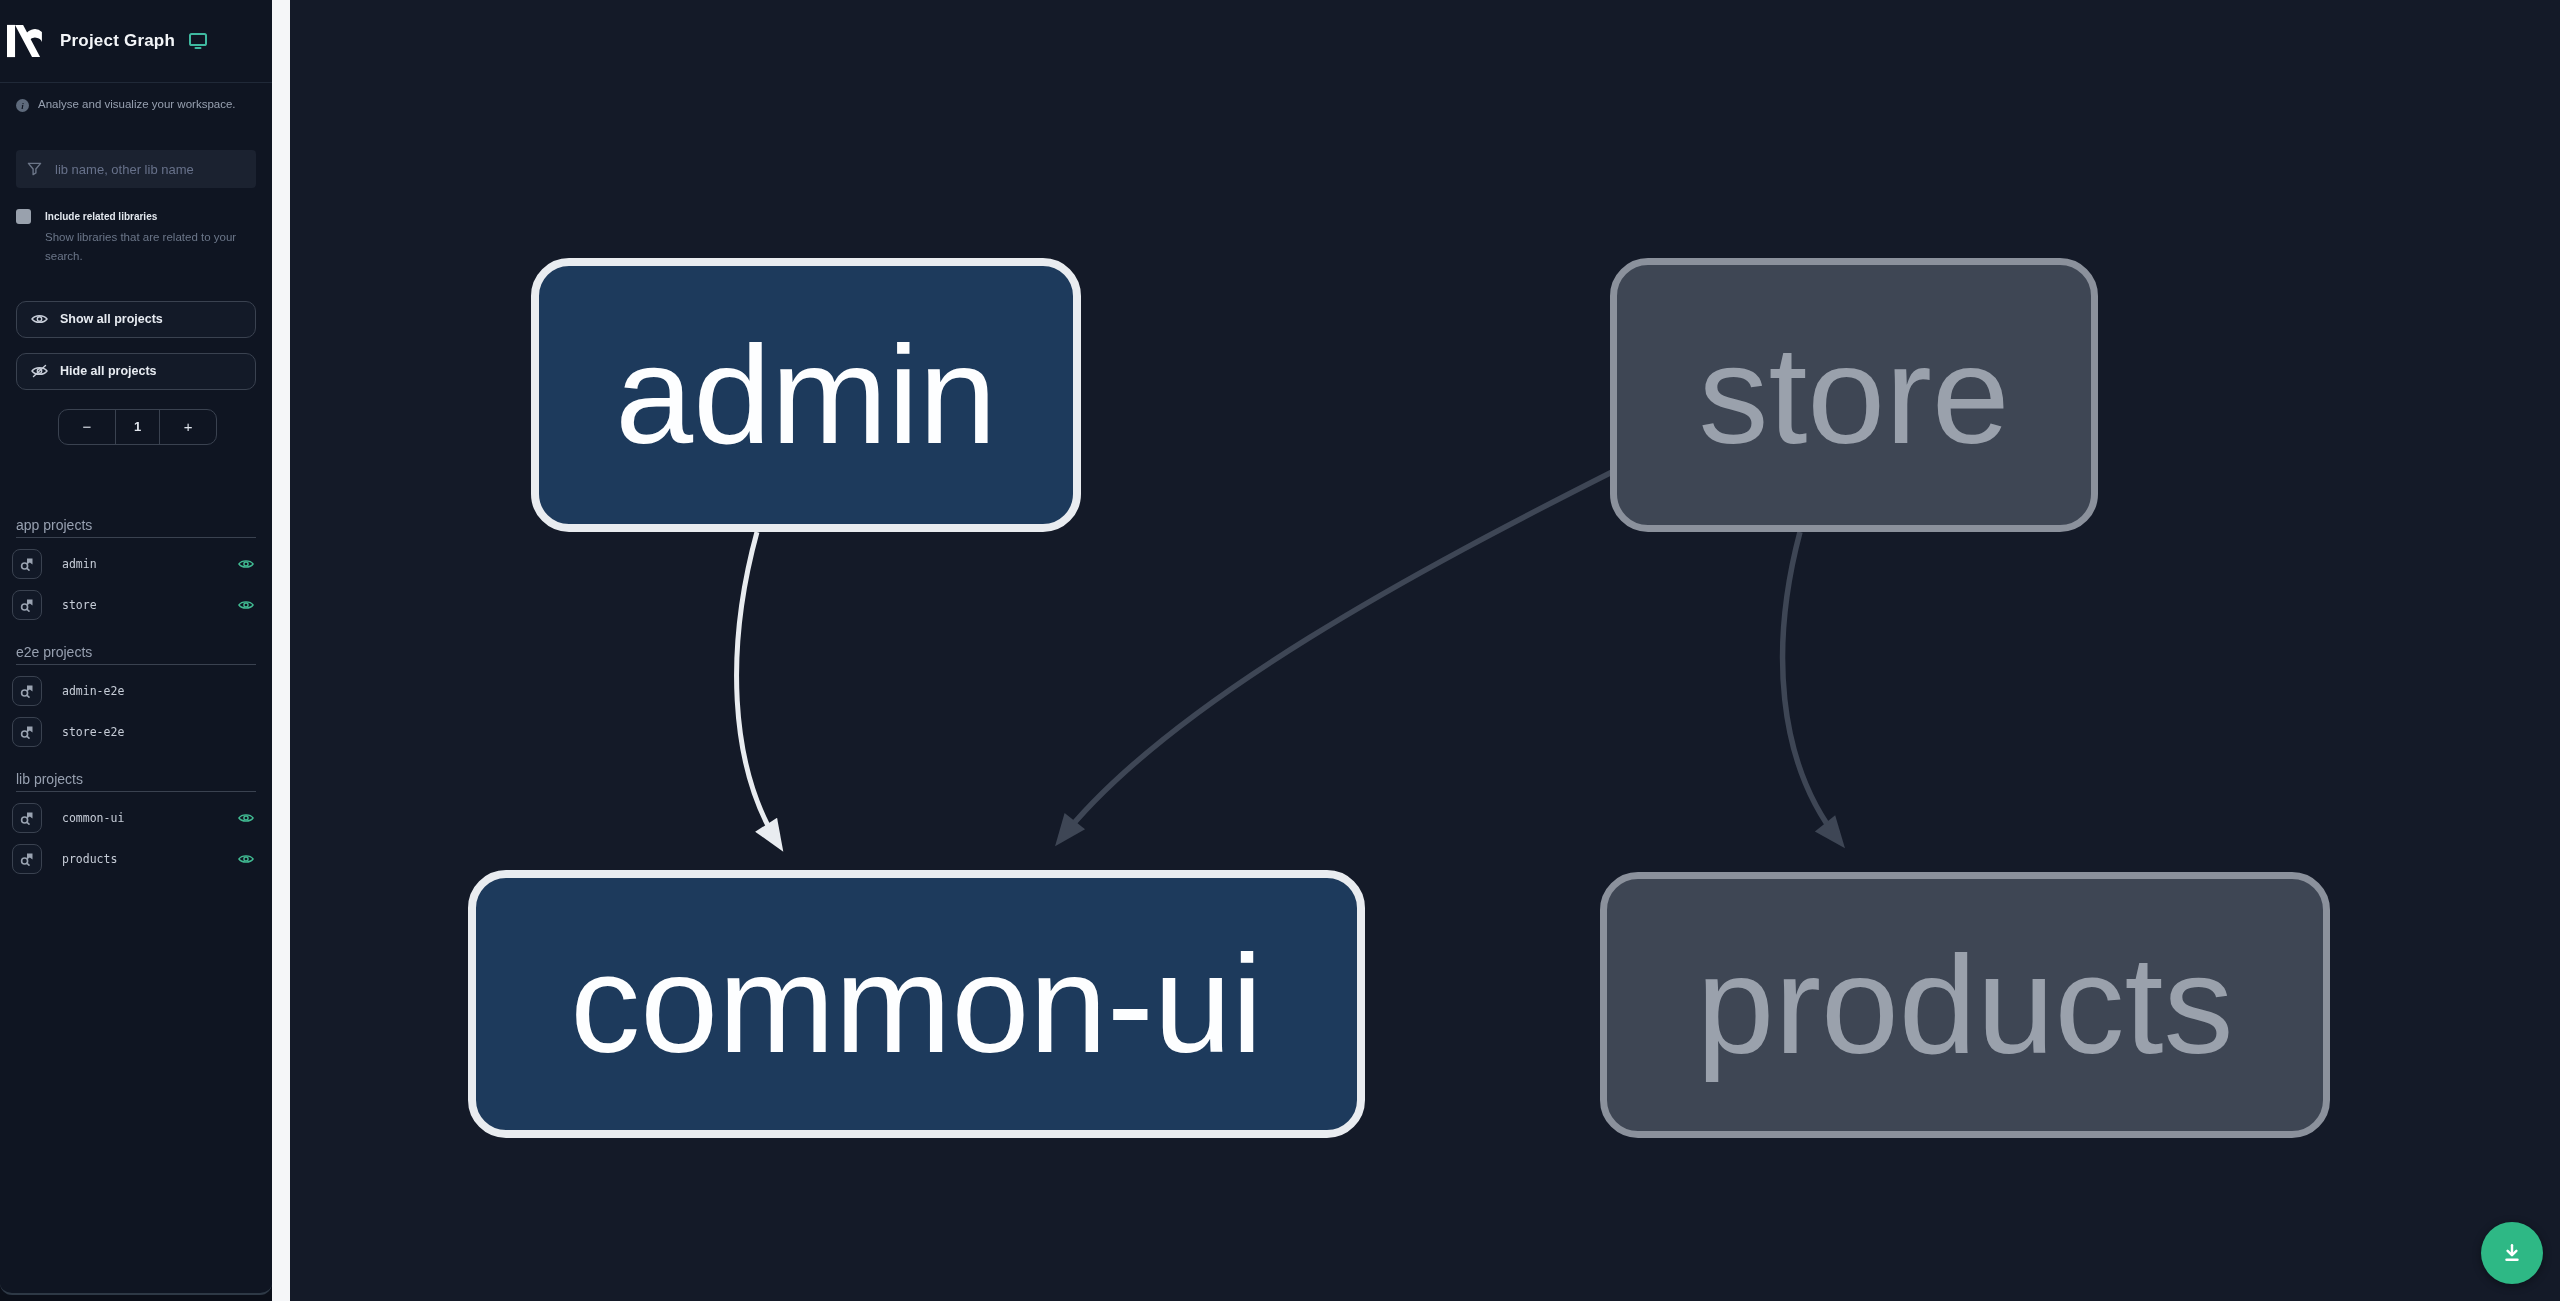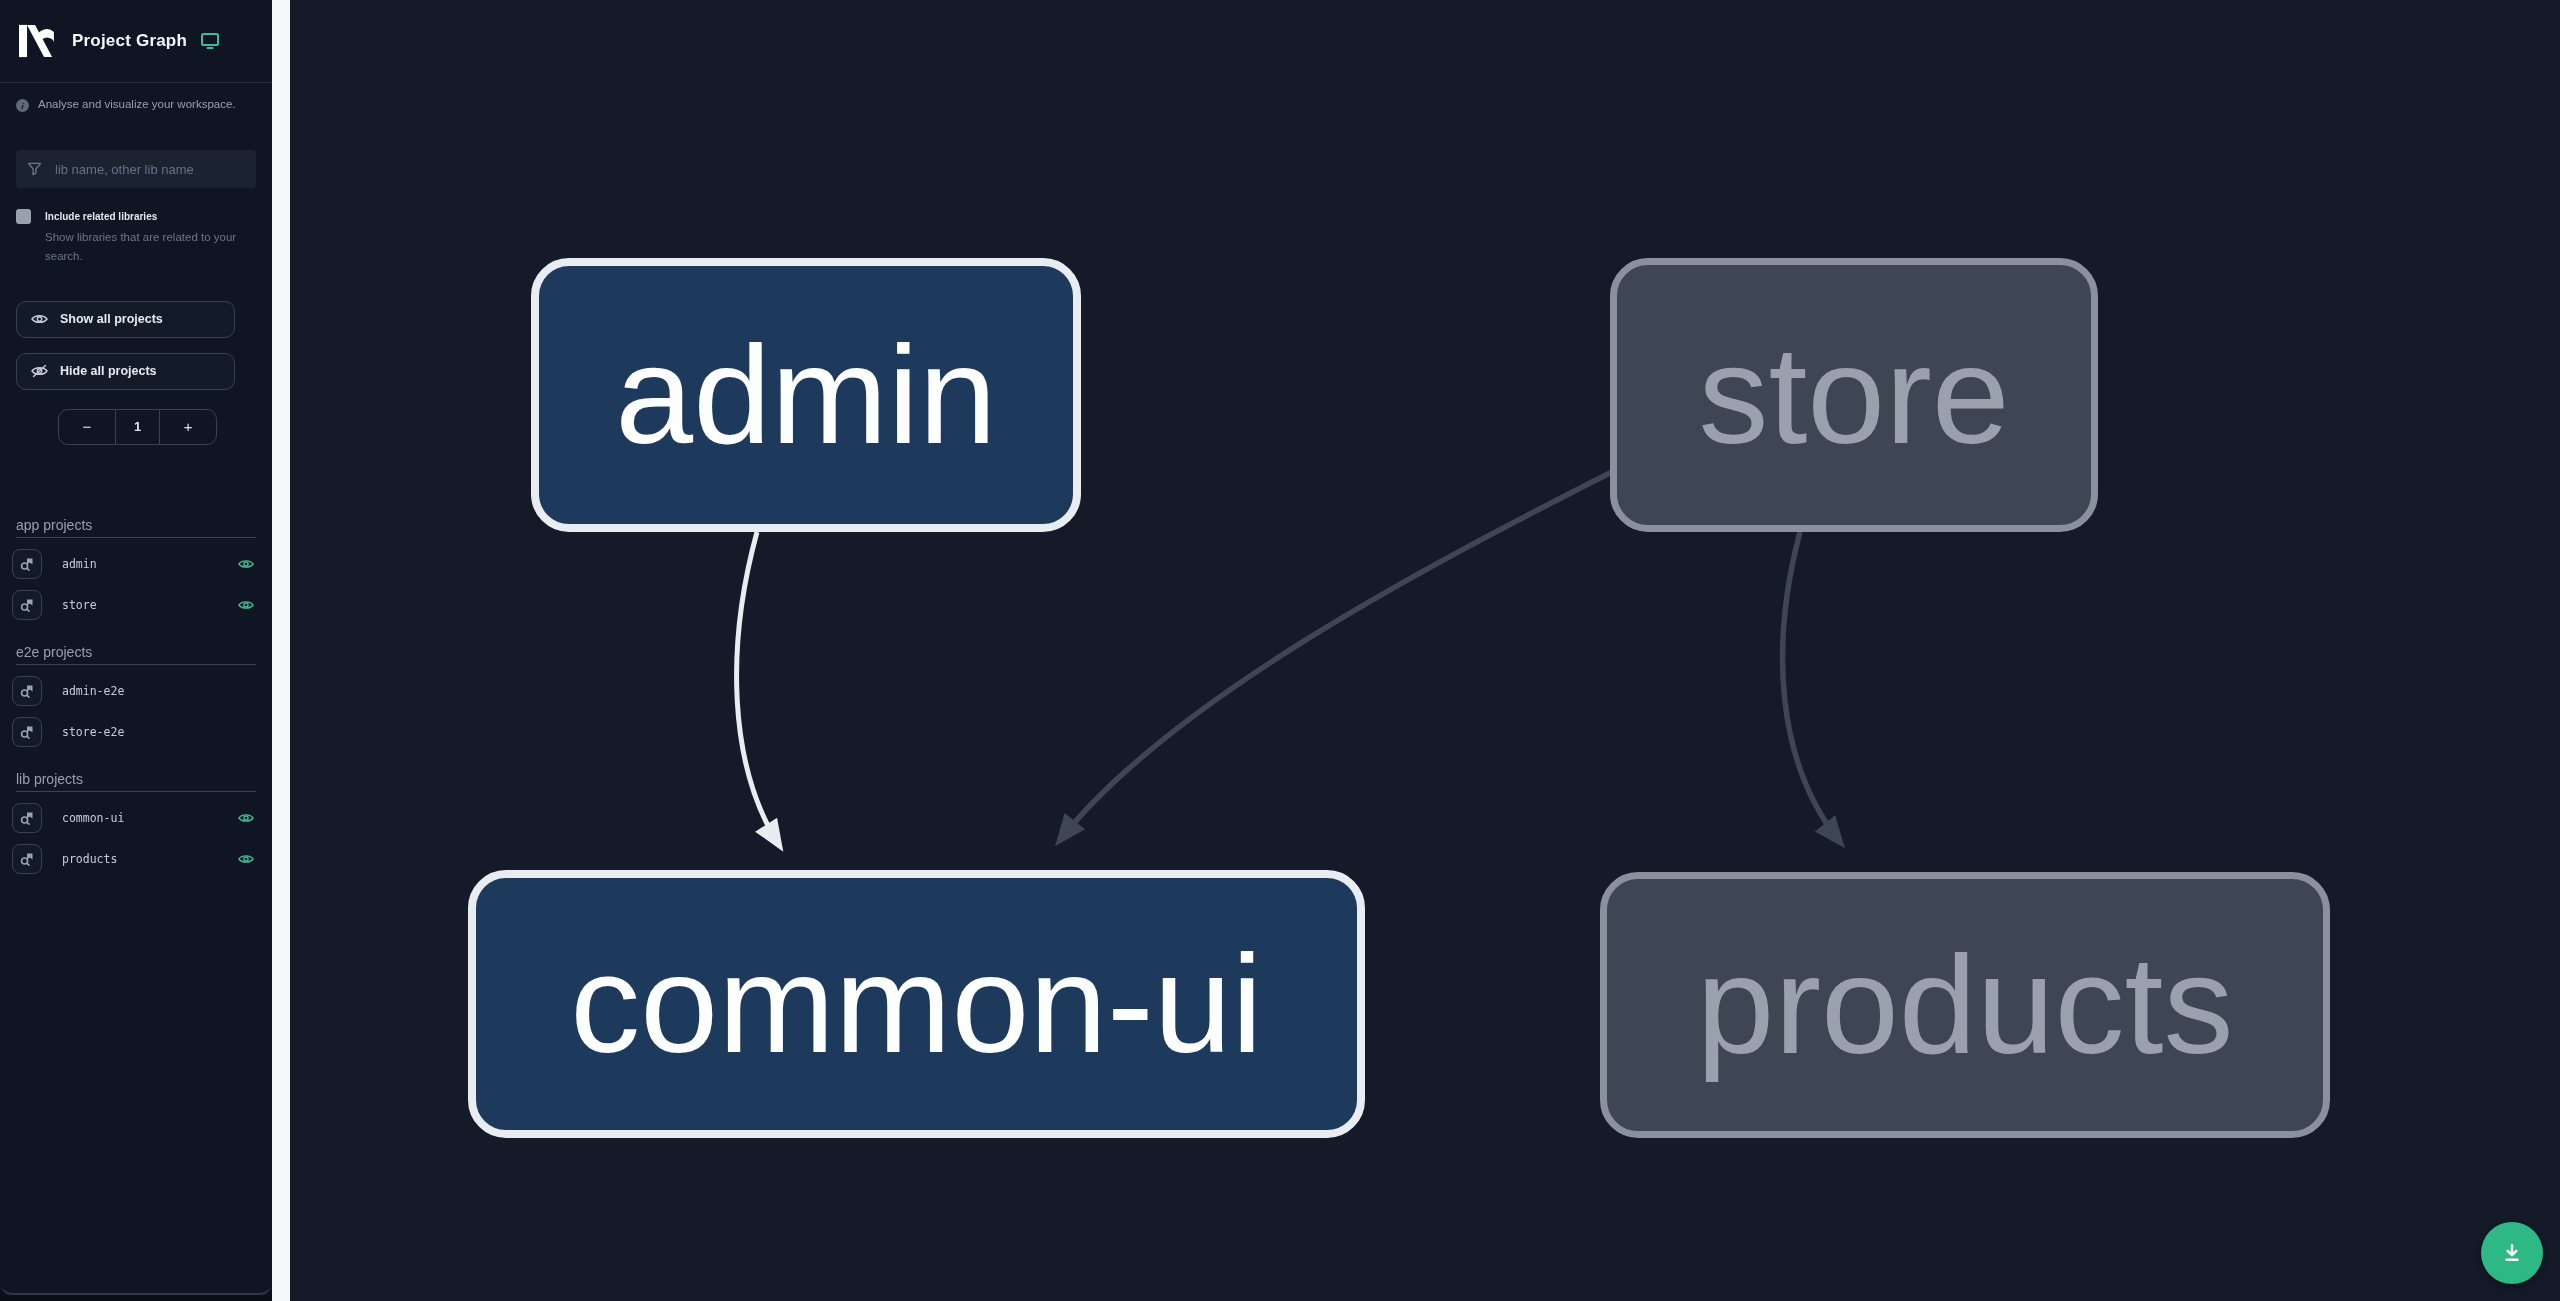--- a/index.html
+++ b/index.html
@@ -28,21 +28,21 @@
     position:absolute;left:2481px;top:1222px;width:62px;height:62px;border-radius:50%;
     background:#2eb885;border:none;display:flex;align-items:center;justify-content:center;
     cursor:pointer;z-index:6;box-shadow:0 2px 8px rgba(0,0,0,.4);
   }
   
   #gutter{position:absolute;left:272px;top:0;width:18px;height:1301px;background:#f5f6f8;z-index:5;cursor:col-resize;}
   #sidebar{
     position:absolute;left:0;top:0;width:272px;height:1295px;background:#0f1522;z-index:4;
     border-bottom:2px solid #2e3946;border-radius:0 0 12px 12px;box-sizing:border-box;
   }
-  #sb-header{height:83px;display:flex;align-items:center;padding:0 16px;border-bottom:1px solid #202938;box-sizing:border-box;}
+  #sb-header{height:83px;display:flex;align-items:center;padding:0 4px;border-bottom:1px solid #202938;box-sizing:border-box;}
   #sb-title{font-size:17px;font-weight:700;color:#f3f5f8;margin-left:16px;letter-spacing:.2px;}
   .monitor-wrap{margin-left:14px;display:flex;align-items:center;cursor:pointer;}
   .info-row{display:flex;align-items:flex-start;gap:9px;margin:15px 16px 0;}
   .info-circle{
     width:13px;height:13px;border-radius:50%;background:#5e6a7c;color:#0f1522;flex:0 0 auto;
     font-size:9px;font-weight:700;display:flex;align-items:center;justify-content:center;margin-top:1px;
     font-family:"Liberation Serif",serif;font-style:italic;
   }
   .info-text{font-size:11.5px;color:#97a0b0;}
   .search{
@@ -56,21 +56,21 @@
   .search input::placeholder{color:#67718a;}
   .opt{display:grid;grid-template-columns:15px 1fr;column-gap:14px;margin:21px 16px 0;}
   .opt.gap-lg{margin-top:34px;}
   .cbox{width:15px;height:15px;border-radius:3px;margin-top:0;display:flex;align-items:center;justify-content:center;cursor:pointer;}
   .cbox.gray{background:#99a1ad;}
   .cbox.white{background:#f4f6f8;}
   .cbox.checked{background:#3bbb92;}
   .opt .label{font-size:10px;font-weight:700;color:#e3e8ef;line-height:15px;}
   .opt .desc{grid-column:2;font-size:11.5px;color:#6b7689;line-height:1.68;margin-top:4px;width:195px;}
   .btn{
-    margin:15px 16px 0;height:37px;width:219px;border:1.5px solid #3a4250;border-radius:10px;
+    margin:15px 16px 0;height:37px;width:240px;border:1.5px solid #3a4250;border-radius:10px;
     background:#131a28;display:flex;align-items:center;gap:12px;padding:0 14px;box-sizing:border-box;
     color:#e7ebf1;font-size:12.5px;font-weight:700;cursor:pointer;font-family:"Liberation Sans",sans-serif;
   }
   .btn.first{margin-top:34px;}
   .stepper{
     margin:19px 0 0 58px;width:159px;height:36px;border:1.5px solid #3a4250;border-radius:10px;
     display:flex;box-sizing:border-box;overflow:hidden;
   }
   .stepper .cell{flex:1;display:flex;align-items:center;justify-content:center;color:#dfe4ec;background:transparent;border:none;cursor:pointer;font-family:"Liberation Sans",sans-serif;}
   .stepper .cell.val{font-size:13px;font-weight:700;cursor:default;}

